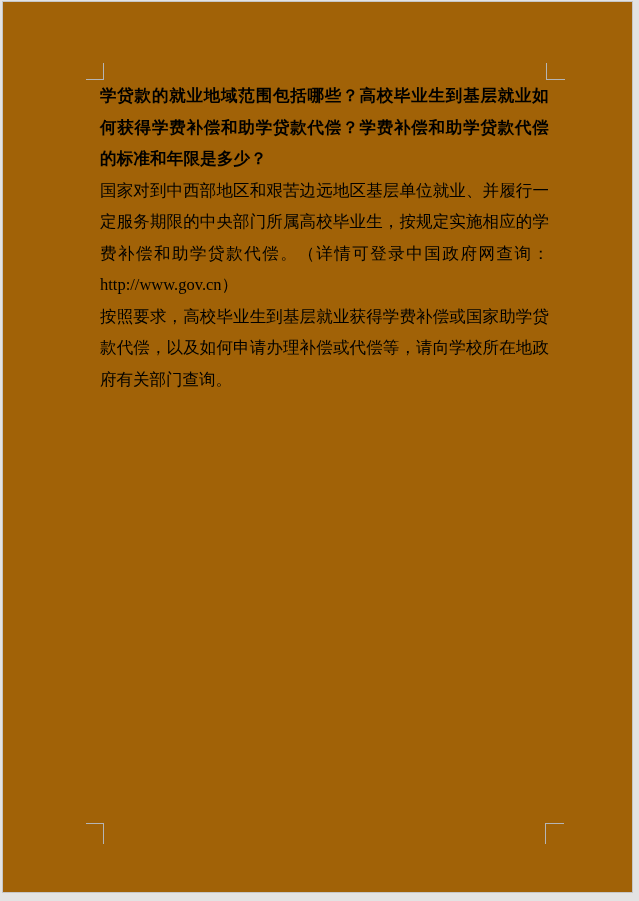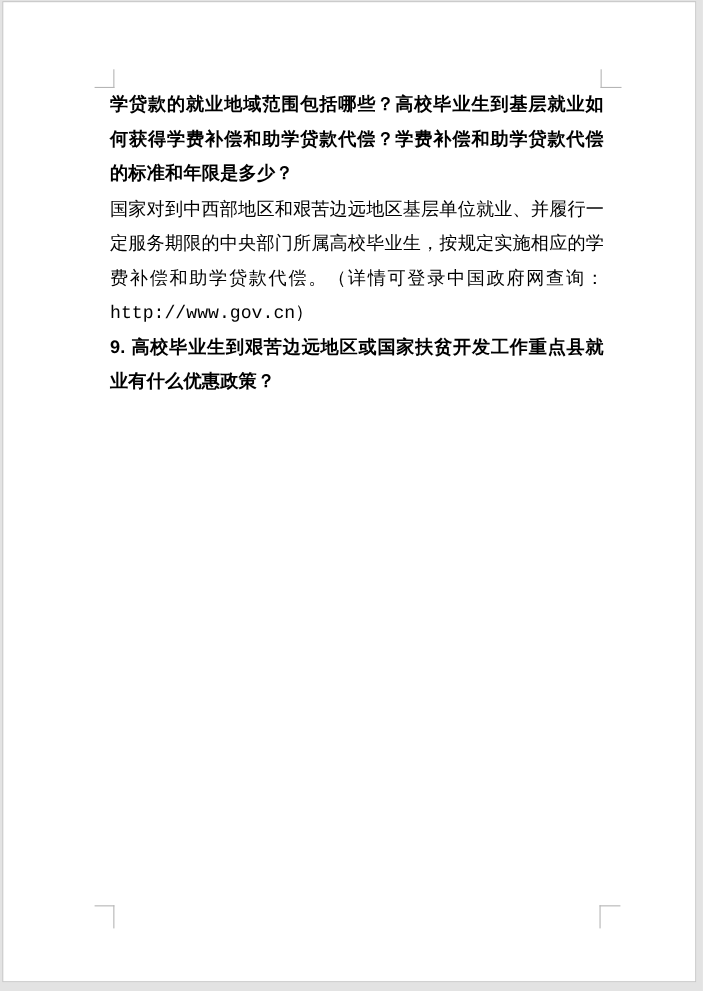--- a/index.html
+++ b/index.html
@@ -20,21 +20,21 @@
     width: 639px;
     height: 901px;
   }
   
   .paper {
     position: absolute;
     left: 2px;
     top: 1px;
     width: 631px;
     height: 892px;
-    background: #ffffff;
+    background: #a16207;
     border: 1px solid #c6c6c6;
     box-sizing: border-box;
   }
   
   .crop {
     position: absolute;
     box-sizing: border-box;
   }
   .crop.tl {
     left: 83px; top: 61px; width: 18px; height: 17px;
@@ -70,37 +70,37 @@
   .content p {
     margin: 0;
     padding: 0;
   }
   .para-heading {
     font-family: "Liberation Sans", sans-serif;
     font-weight: bold;
     letter-spacing: 0.2px;
   }
   .para-body {
-    font-family: Liberation Mono, monospace;
+    font-family: Liberation Serif, serif;
     font-weight: normal;
   }
 </style>
 </head>
 <body>
 
 <div class="canvas">
 
   <div class="paper">
 
     <div class="crop tl"></div>
     <div class="crop tr"></div>
     <div class="crop bl"></div>
     <div class="crop br"></div>
 
     <div class="content">
       <p class="para-heading">学贷款的就业地域范围包括哪些？高校毕业生到基层就业如何获得学费补偿和助学贷款代偿？学费补偿和助学贷款代偿的标准和年限是多少？</p>
       <p class="para-body">国家对到中西部地区和艰苦边远地区基层单位就业、并履行一定服务期限的中央部门所属高校毕业生，按规定实施相应的学费补偿和助学贷款代偿。（详情可登录中国政府网查询：http://www.gov.cn）</p>
-      <p class="para-heading">9. 高校毕业生到艰苦边远地区或国家扶贫开发工作重点县就业有什么优惠政策？</p>
+      <p class="para-body">按照要求，高校毕业生到基层就业获得学费补偿或国家助学贷款代偿，以及如何申请办理补偿或代偿等，请向学校所在地政府有关部门查询。</p>
     </div>
 
   </div>
 
 </div>
 
 </body></html>

